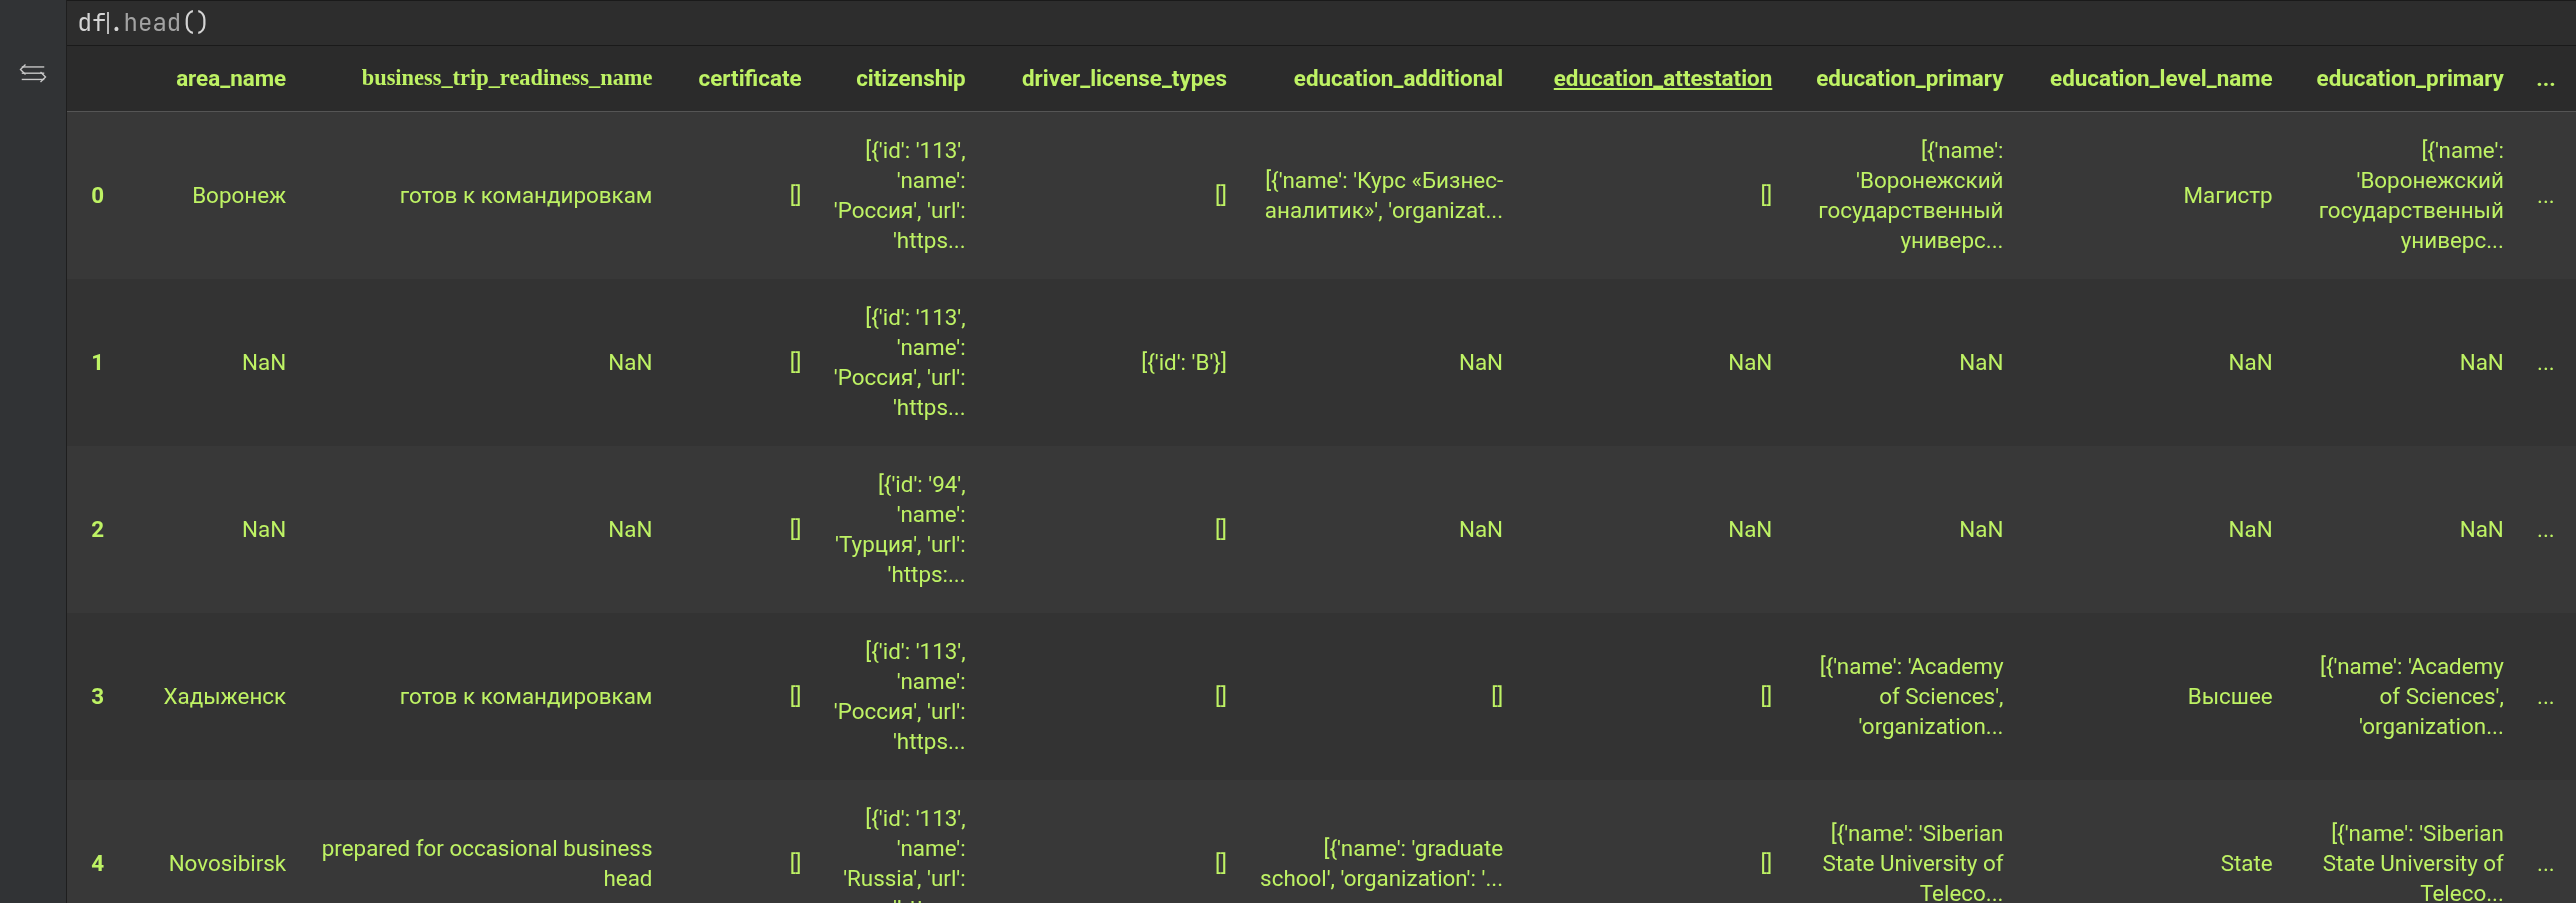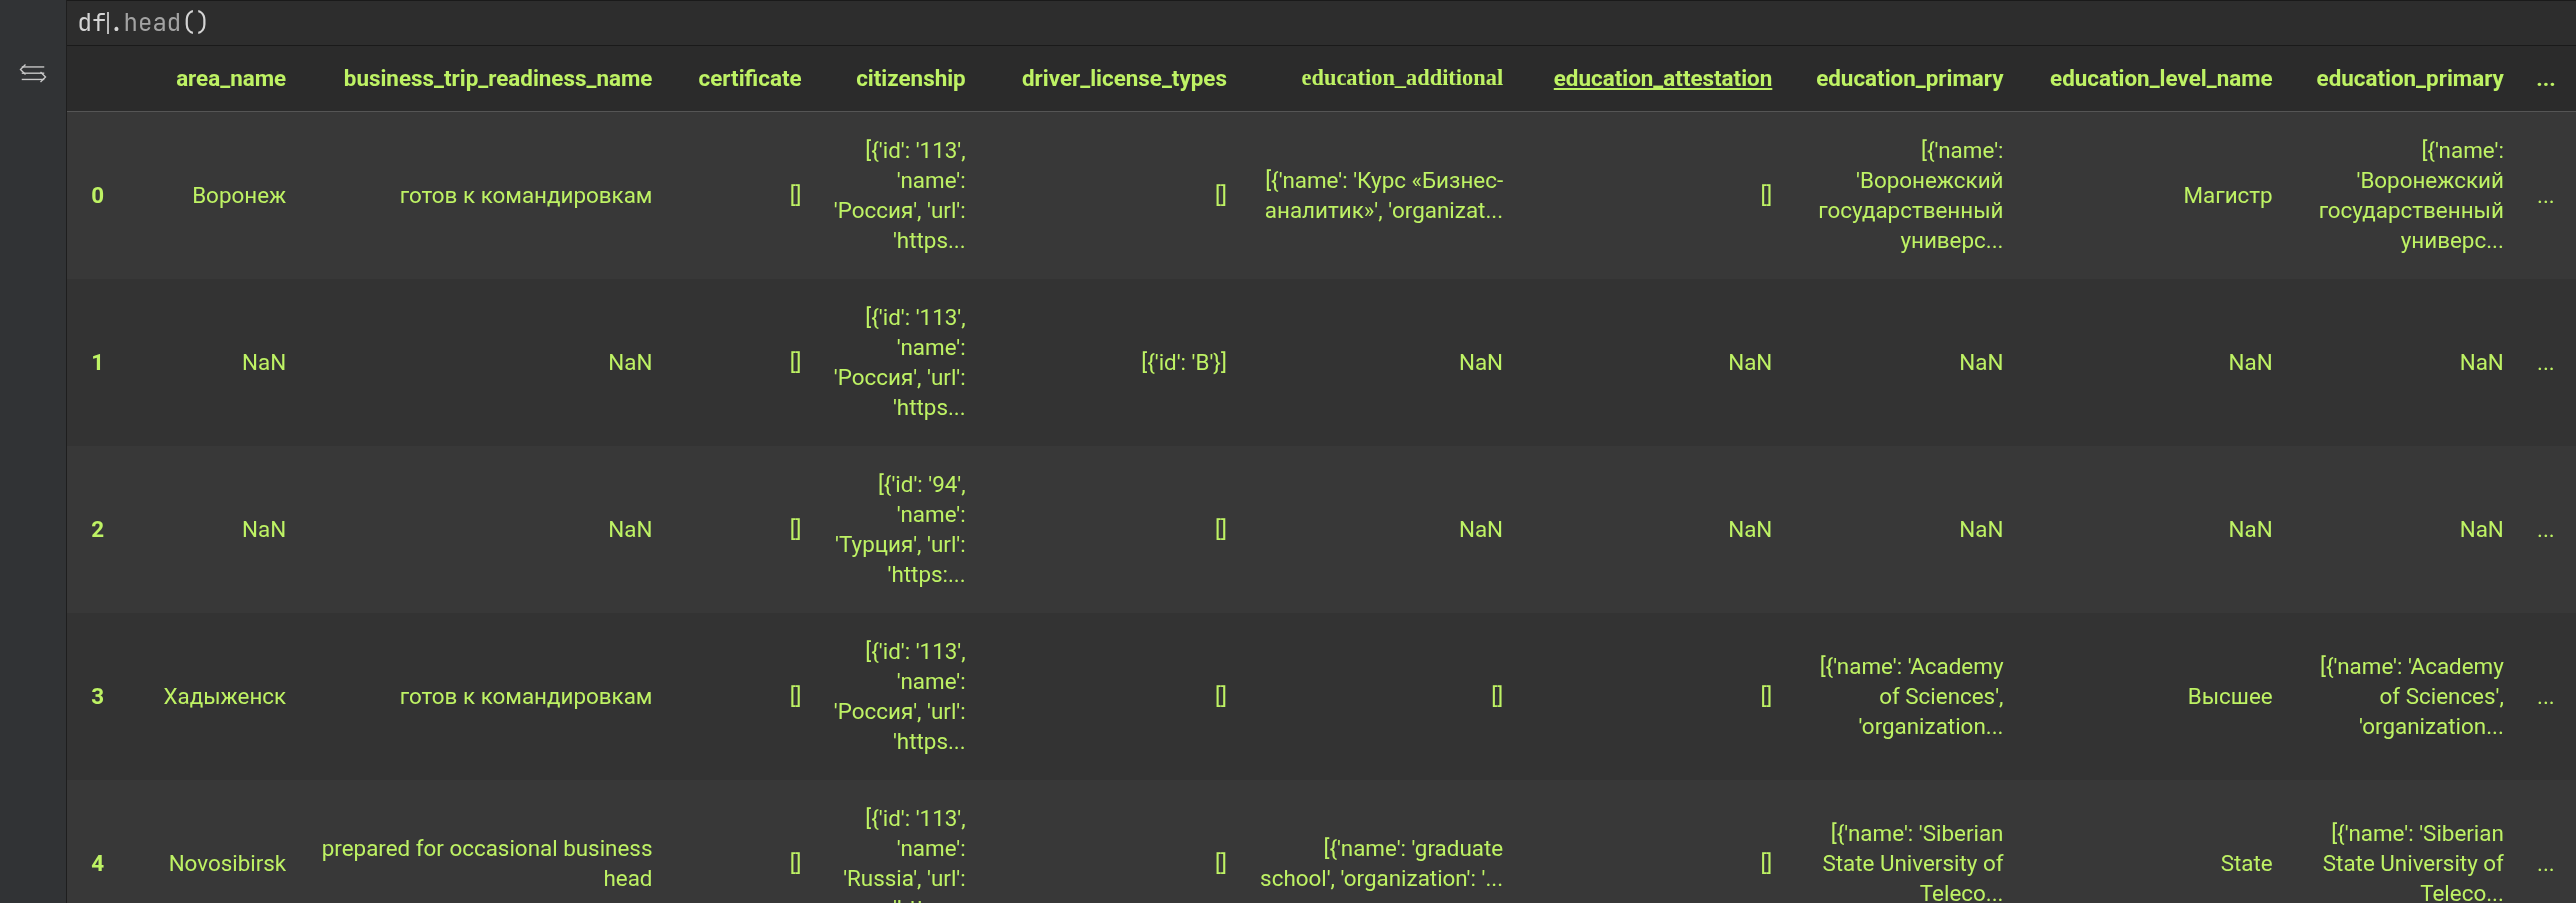--- a/index.html
+++ b/index.html
@@ -112,25 +112,25 @@
     font-weight: 700;
     padding: 13.4px 15px 13.4px 7.5px;
     width: 52px;
     vertical-align: middle;
   }
   table.df tbody tr       { background: #383838; }
   table.df tbody tr.odd   { background: #333333; }
   table.df tbody td.ell   { text-align: center; }
 
   .col-area_name { width: 179px; }
-  .col-btrip     { width: 366px; }
+  .col-btrip     { width: 366px; font-family: Liberation Serif, serif; }
   .col-cert      { width: 149px; }
   .col-citizen   { width: 164px; }
   .col-driver    { width: 261px; }
-  .col-eduadd    { width: 276px; font-family: Liberation Serif, serif; }
+  .col-eduadd    { width: 276px; }
   .col-eduatt    { width: 269px; text-decoration: underline; }
   .col-eduprim   { width: 231px; }
   .col-edulvl    { width: 269px; }
   .col-eduprim2  { width: 231px; }
 
   .footer-note {
     font-size: 22.4px;
     color: #c4b5fd;
     padding: 10.5px 0 0 4.5px;
   }

